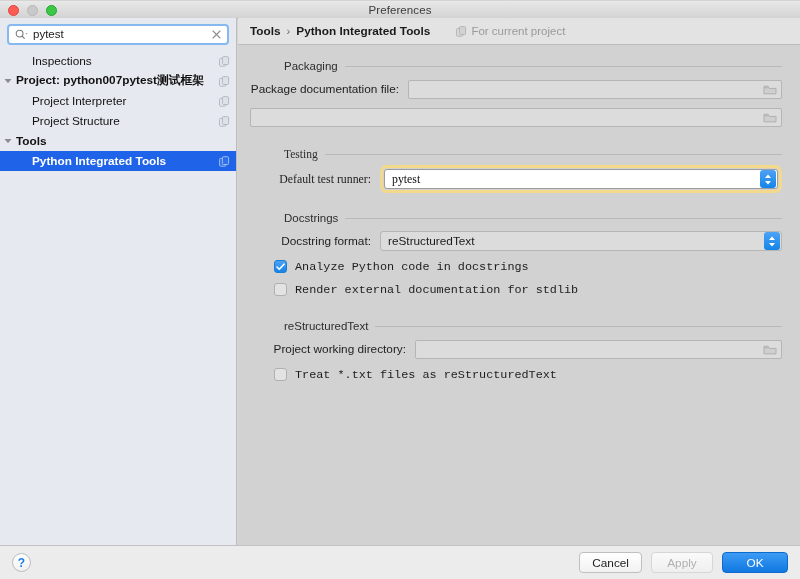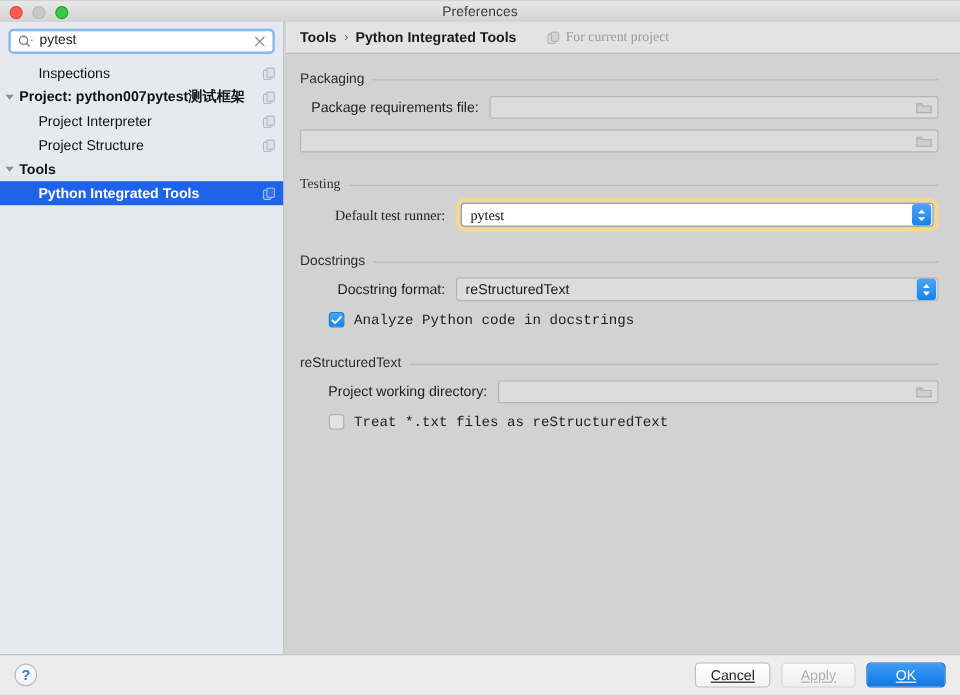--- a/index.html
+++ b/index.html
@@ -70,29 +70,29 @@
     background: #d2d2d2;
   }
   .crumbbar {
     height: 27px; display: flex; align-items: center; padding: 0 12px;
     background: #e3e3e3; border-bottom: 1px solid #bcbcbc;
   }
   .crumb { font-size: 11.8px; font-weight: bold; color: #1a1a1a; }
   .crumb-sep { font-size: 11px; color: #6a6a6a; margin: 0 6px; }
   .scope-note {
     margin-left: 26px; display: flex; align-items: center; gap: 4px;
-    font-size: 11.5px; color: #9a9a9a; font-family: Liberation Serif, serif;
+    font-size: 11.5px; color: #9a9a9a;
   }
 
   .content { padding: 12px 18px 0 6px; }
 
   .section { margin-bottom: 3px; }
   .section-head {
     display: flex; align-items: center; gap: 7px;
-    padding: 0 0 0 6px; height: 18px;
+    padding: 0 0 0 6px; height: 18px; margin-left: 34px;
   }
   .section-title { font-size: 11.5px; color: #2e2e2e; white-space: nowrap; }
   .section-rule { flex: 1 1 auto; height: 1px; background: #b9b9b9; }
 
   .field-row {
     display: flex; align-items: center; height: 28px;
     padding-left: 6px;
   }
   .field-label {
     font-size: 11.8px; color: #1d1d1d; text-align: right;
@@ -151,21 +151,21 @@
     width: 19px; height: 19px; border-radius: 50%;
     background: linear-gradient(to bottom,#ffffff,#f1f1f1);
     border: 1px solid #bcbcbc;
     display: flex; align-items: center; justify-content: center;
     font-size: 12px; font-weight: bold; color: #1a7ee8;
   }
   .footer-right { margin-left: auto; display: flex; align-items: center; gap: 9px; }
   .btn {
     height: 21px; min-width: 62px; border-radius: 4px;
     display: flex; align-items: center; justify-content: center;
-    font-size: 11.8px; padding: 0 12px; text-decoration: underline;
+    font-size: 11.8px; padding: 0 12px;
   }
   .btn.normal {
     background: linear-gradient(to bottom,#ffffff,#f2f2f2);
     border: 1px solid #bfbfbf; color: #1c1c1c;
   }
   .btn.disabled {
     background: linear-gradient(to bottom,#fafafa,#efefef);
     border: 1px solid #d6d6d6; color: #b0b0b0;
   }
   .btn.primary {
@@ -299,21 +299,21 @@
 
   <div class="content">
 
     <div class="section">
       <div class="section-head">
         <span class="section-title">Packaging</span>
         <span class="section-rule"></span>
       </div>
 
       <div class="field-row">
-        <span class="field-label lbl-w-pkg">Package requirements file:</span>
+        <span class="field-label lbl-w-pkg">Package documentation file:</span>
         <span class="textfield">
           <span></span>
           <span class="folder">
             <svg width="14" height="11" viewBox="0 0 14 11">
               <path d="M1 3.2 h4.2 l1 1.2 H13 v5.4 H1 Z" fill="#cfcfcf" stroke="#b0b0b0" stroke-width="1"></path>
               <path d="M1 2.2 h4.4 v1.6 H1 Z" fill="#c6c6c6" stroke="#b0b0b0" stroke-width="0.8"></path>
             </svg>
           </span>
         </span>
       </div>
@@ -378,20 +378,24 @@
 
       <div class="check-row">
         <span class="cbox on">
           <svg width="9" height="8" viewBox="0 0 9 8">
               <path d="M1 4 L3.3 6.3 L8 1.2" fill="none" stroke="#fff" stroke-width="1.6" stroke-linecap="round" stroke-linejoin="round"></path>
             </svg>
         </span>
         <span class="check-label">Analyze Python code in docstrings</span>
       </div>
 
+      <div class="check-row">
+        <span class="cbox off"></span>
+        <span class="check-label">Render external documentation for stdlib</span>
+      </div>
     </div>
 
     <div class="section" style="margin-top:16px;">
       <div class="section-head">
         <span class="section-title">reStructuredText</span>
         <span class="section-rule"></span>
       </div>
 
       <div class="field-row">
         <span class="field-label lbl-w-rst">Project working directory:</span>

